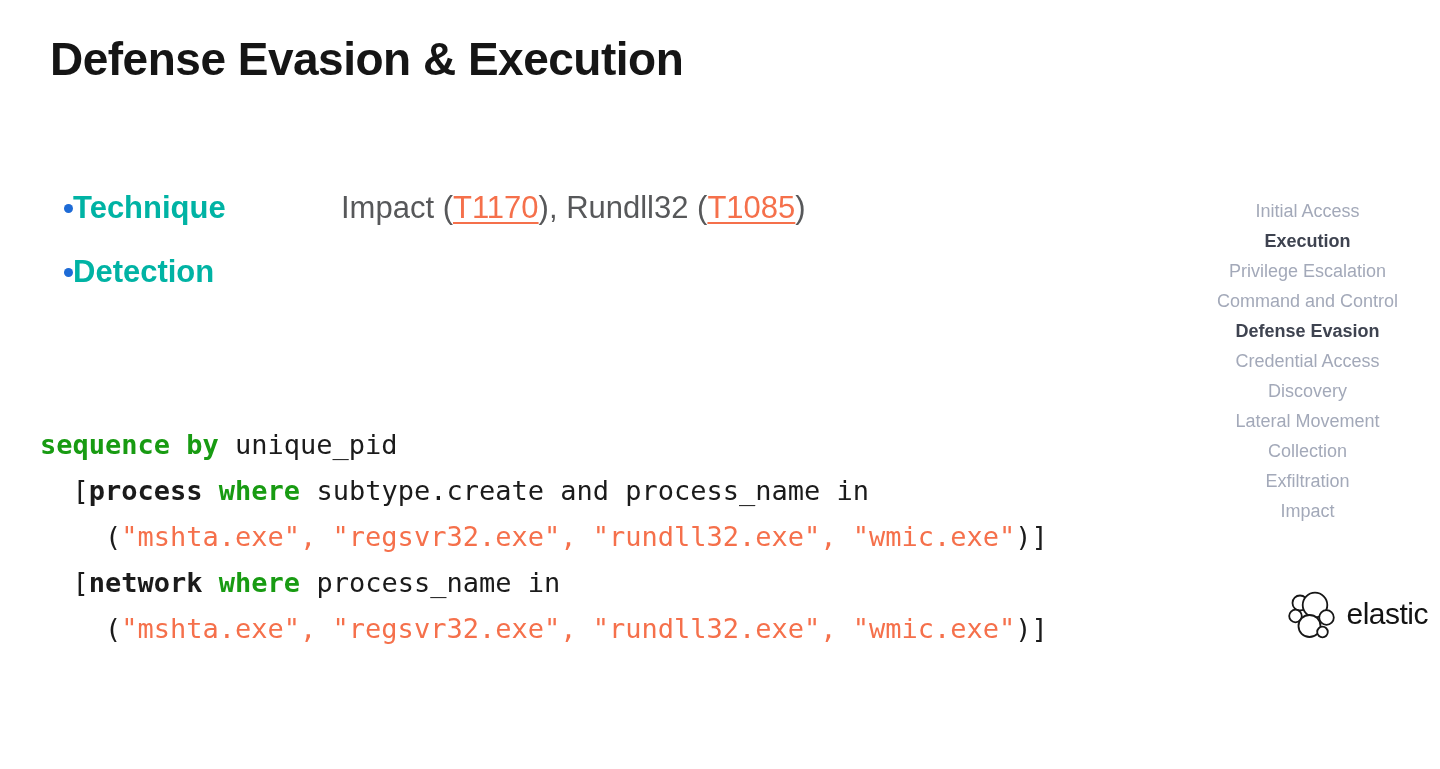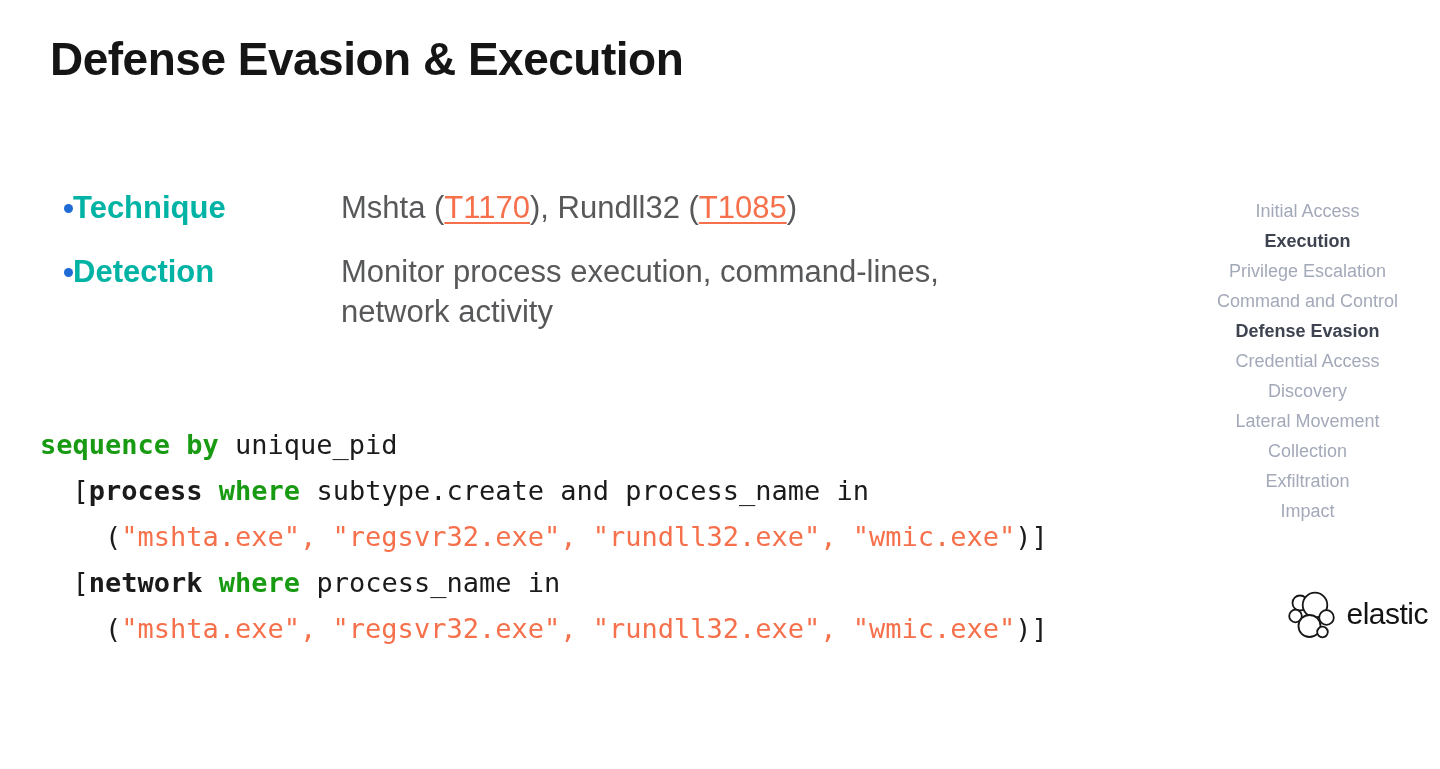--- a/index.html
+++ b/index.html
@@ -63,26 +63,25 @@
 <body>
 
 <div class="slide">
 
   <h1 class="title">Defense Evasion &amp; Execution</h1>
 
   <div class="bullets">
     <div class="brow">
       <span class="dot"></span>
       <span class="blabel">Technique</span>
-      <span class="bvalue"><span>Mshta (</span><a href="#" class="mitre-link">T1170</a><span>), Rundll32 (</span><a href="#" class="mitre-link">T1085</a><span>)</span></span>
+      <span class="bvalue"><span>Impact (</span><a href="#" class="mitre-link">T1170</a><span>), Rundll32 (</span><a href="#" class="mitre-link">T1085</a><span>)</span></span>
     </div>
     <div class="brow">
       <span class="dot"></span>
       <span class="blabel">Detection</span>
-      <span class="bvalue">Monitor process execution, command-lines, network activity</span>
     </div>
   </div>
 
   <div class="code">
     <div class="code-line"><span class="kw">sequence by</span><span> unique_pid</span></div>
     <div class="code-line"><span>  [</span><span class="fn">process</span><span> </span><span class="kw">where</span><span> subtype.create and process_name in</span></div>
     <div class="code-line"><span>    (</span><span class="str">"mshta.exe", "regsvr32.exe", "rundll32.exe", "wmic.exe"</span><span>)]</span></div>
     <div class="code-line"><span>  [</span><span class="fn">network</span><span> </span><span class="kw">where</span><span> process_name in</span></div>
     <div class="code-line"><span>    (</span><span class="str">"mshta.exe", "regsvr32.exe", "rundll32.exe", "wmic.exe"</span><span>)]</span></div>
   </div>

